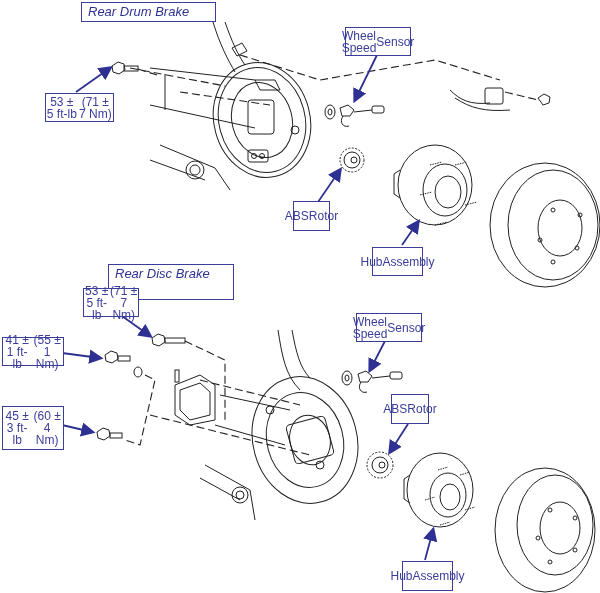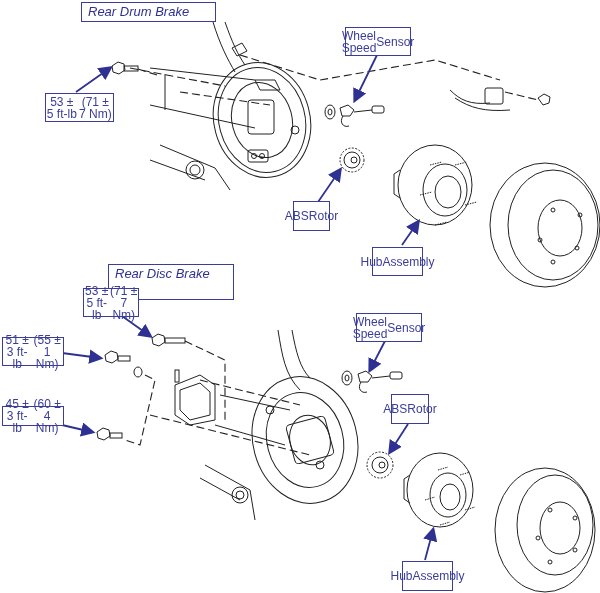--- a/index.html
+++ b/index.html
@@ -201,25 +201,25 @@
 </div>
 
 <div class="title" style="left:84px; top:264px; width:126px; height:36px;margin-left:24px;">Rear Disc Brake</div>
 
 <div class="lbl" style="left:83px; top:288px; width:56px; height:29px;">
   <span>53 ± 5 ft-lb</span>
   <span>(71 ± 7 Nm)</span>
 </div>
 
 <div class="lbl" style="left:2px; top:337px; width:62px; height:29px;">
-  <span>51 ± 3 ft-lb</span>
+  <span>41 ± 1 ft-lb</span>
   <span>(55 ± 1 Nm)</span>
 </div>
 
-<div class="lbl" style="left:2px; top:406px; width:62px; height:20px;text-align:center;">
+<div class="lbl" style="left:2px; top:406px; width:62px; height:44px;text-align:center;">
   <span>45 ± 3 ft-lb</span>
   <span>(60 ± 4 Nm)</span>
 </div>
 
 <div class="lbl" style="left:356px; top:313px; width:66px; height:29px;">
   <span>Wheel Speed</span>
   <span>Sensor</span>
 </div>
 
 <div class="lbl" style="left:391px; top:394px; width:38px; height:30px;">

